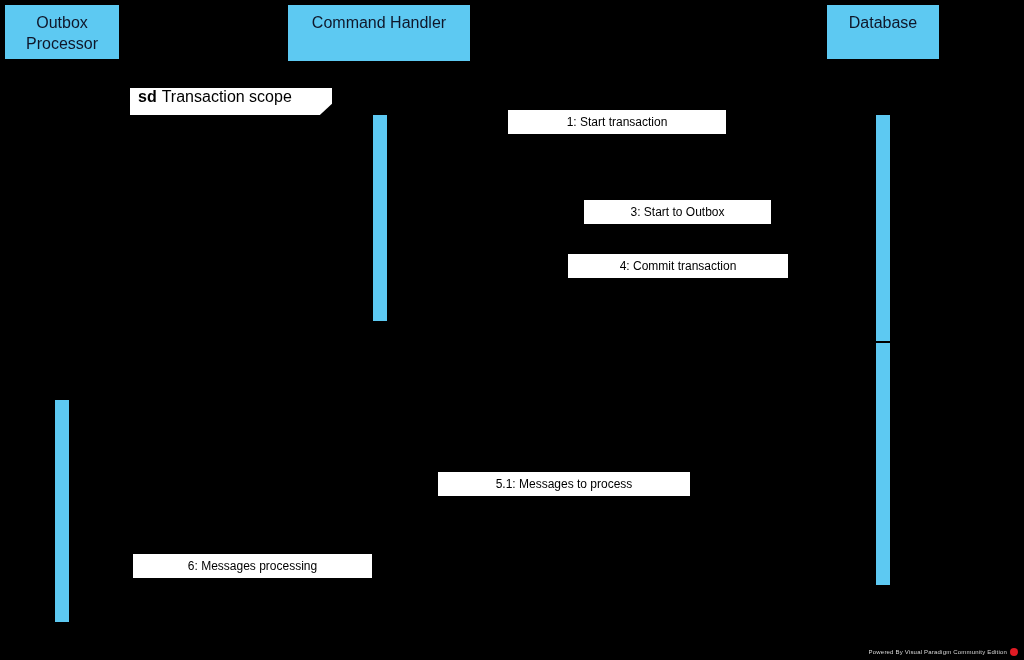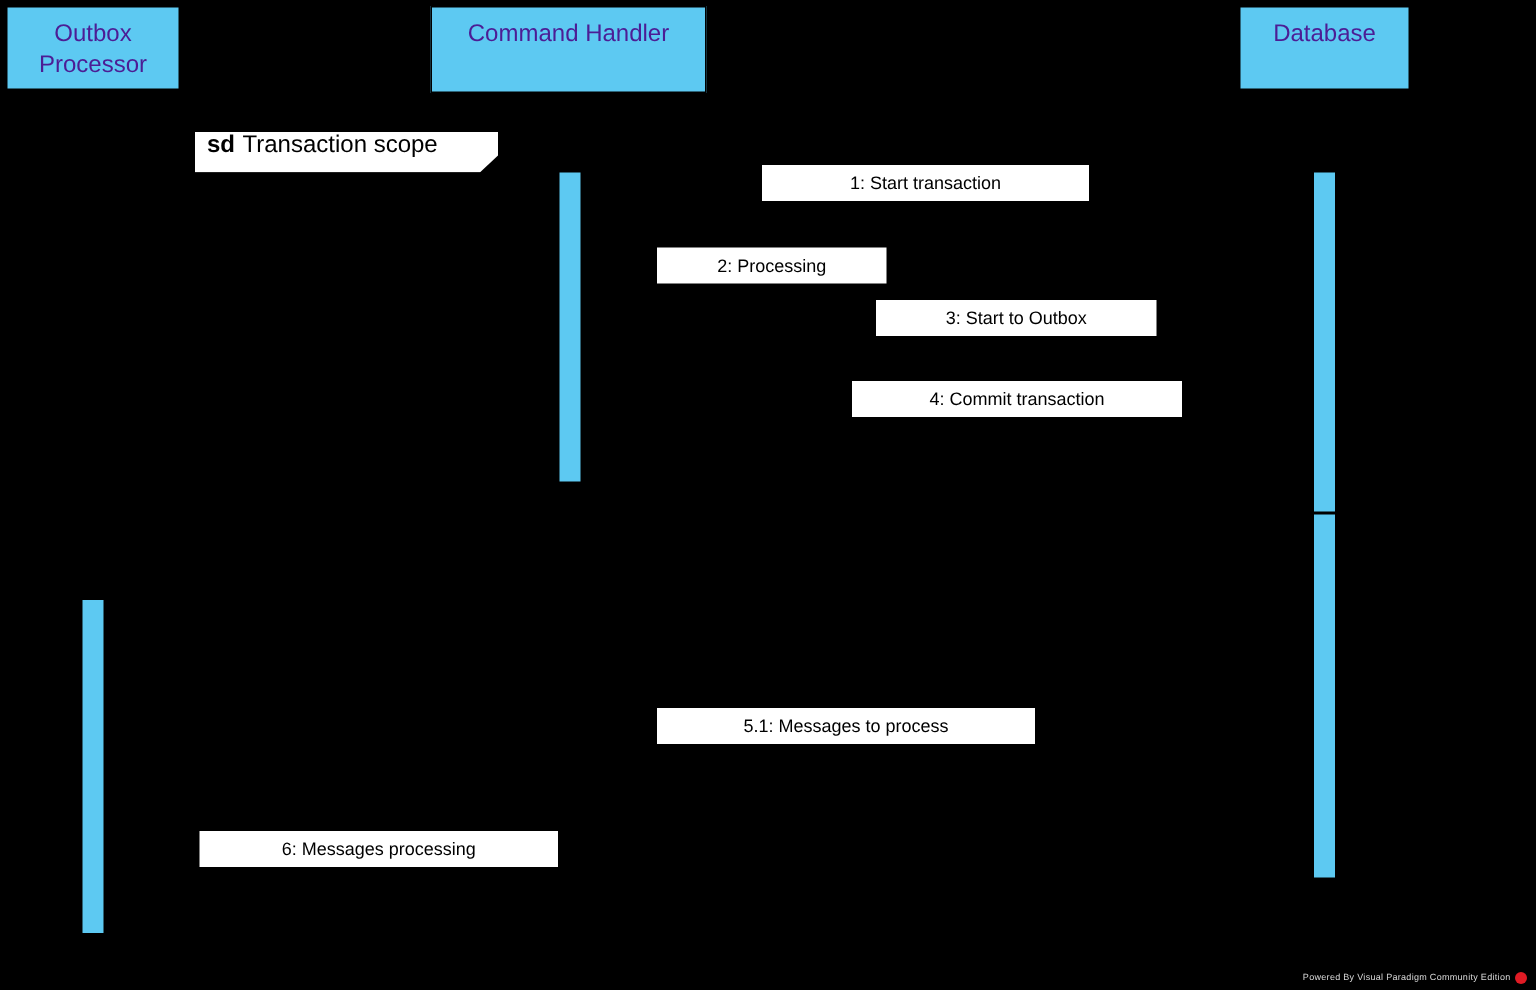--- a/index.html
+++ b/index.html
@@ -2,21 +2,21 @@
 <html><head>
 <meta charset="utf-8">
 <style>
   html,body{margin:0;padding:0;background:#000;}
   #canvas{
     position:relative;width:1024px;height:660px;background:#000;
     font-family:"Liberation Sans", sans-serif;overflow:hidden;
   }
   .participant{
     position:absolute;background:#5dc9f2;border:1px solid #000;
-    color:#4c1d95;font-size:16px;text-align:center;
+    color:#0f172a;font-size:16px;text-align:center;
     display:flex;align-items:flex-start;justify-content:center;
     padding-top:7px;box-sizing:border-box;white-space:pre-line;line-height:21px;
   }
   .lifeline{position:absolute;width:1px;background:#000;}
   .activation{position:absolute;width:14px;background:#5dc9f2;}
   .msg-label{
     position:absolute;background:#fff;color:#000;font-size:12px;
     display:flex;align-items:center;justify-content:center;
     box-sizing:border-box;white-space:nowrap;
   }
@@ -51,21 +51,20 @@
     <span class="kw">sd</span>
     <span>Transaction scope</span>
   </div>
 
   <div class="activation" style="left:373px;top:115px;height:206px;"></div>
   <div class="activation" style="left:876px;top:115px;height:226px;"></div>
   <div class="activation" style="left:876px;top:343px;height:242px;"></div>
   <div class="activation" style="left:55px;top:400px;height:222px;"></div>
 
   <div class="msg-label" style="left:508px;top:110px;width:218px;height:24px;">1: Start transaction</div>
-  <div class="msg-label" style="left:438px;top:165px;width:153px;height:24px;">2: Processing</div>
   <div class="msg-label" style="left:584px;top:200px;width:187px;height:24px;">3: Start to Outbox</div>
   <div class="msg-label" style="left:568px;top:254px;width:220px;height:24px;">4: Commit transaction</div>
   <div class="msg-label" style="left:438px;top:472px;width:252px;height:24px;">5.1: Messages to process</div>
   <div class="msg-label" style="left:133px;top:554px;width:239px;height:24px;">6: Messages processing</div>
 
   <div class="watermark">
     <span class="wm-text">Powered By Visual Paradigm Community Edition</span>
     <span class="wm-dot"></span>
   </div>
 

